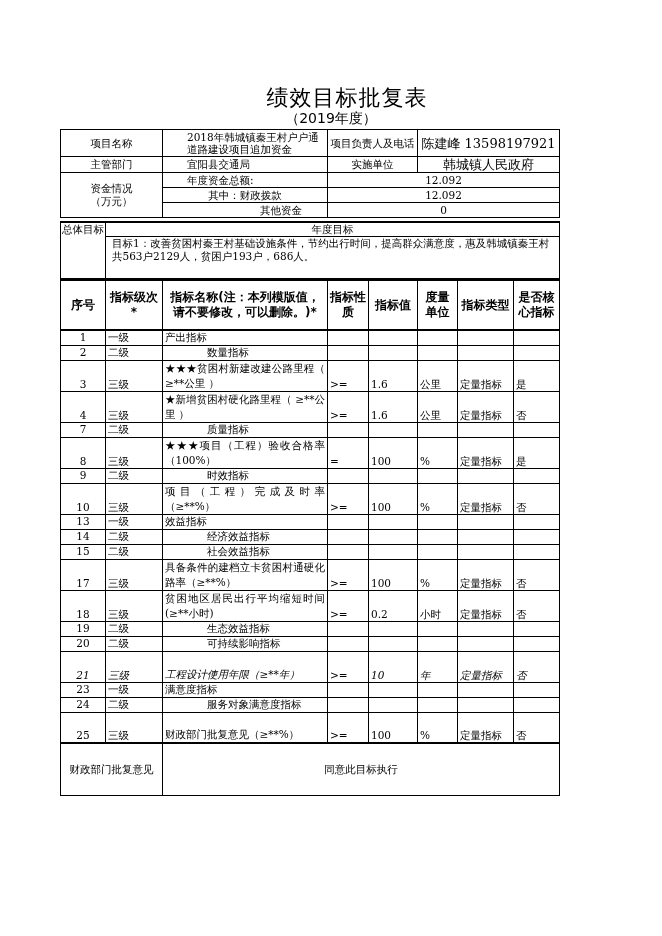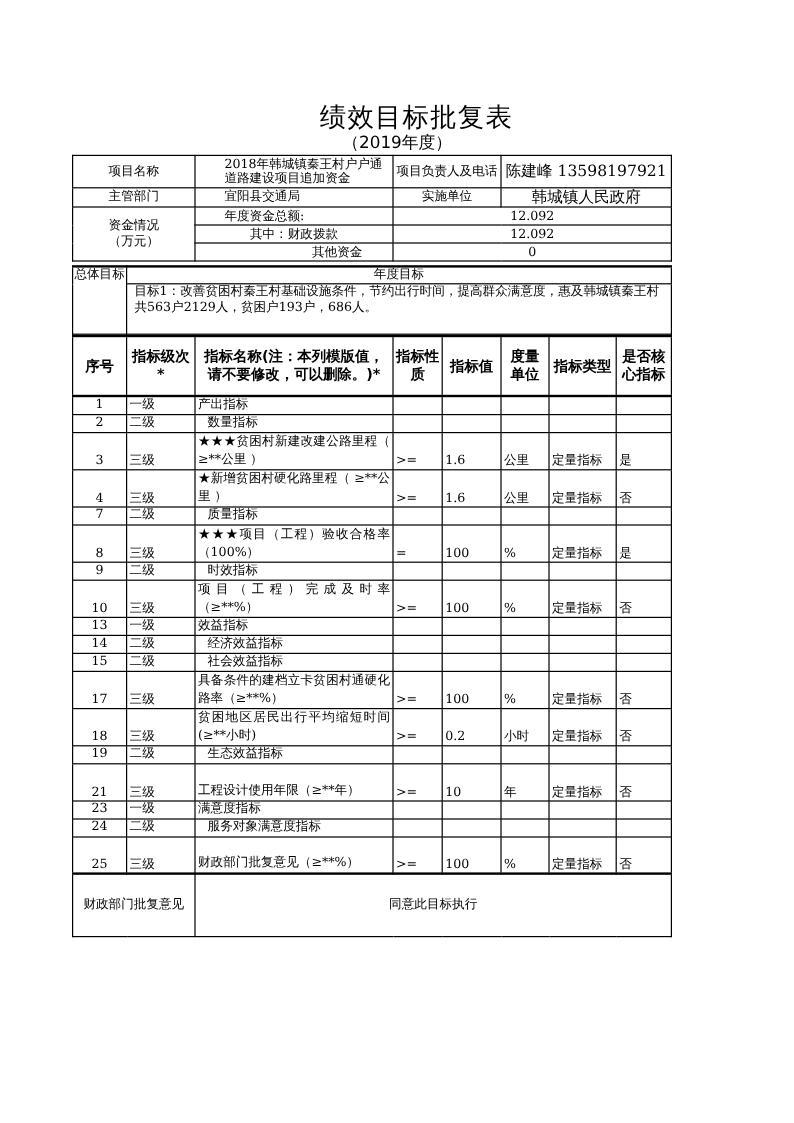--- a/index.html
+++ b/index.html
@@ -6,21 +6,21 @@
   body { width:662px; height:936px; position:relative; font-family:"DejaVu Serif", serif; color:#000; }
   .title { position:absolute; left:16px; width:662px; top:83px; text-align:center; font-family:"DejaVu Sans", sans-serif; font-weight:normal; font-size:22px; letter-spacing:1px; }
   .subtitle { position:absolute; left:0; width:662px; top:110px; text-align:center; font-family:"DejaVu Sans", sans-serif; font-size:14px; }
   table { position:absolute; left:60px; border-collapse:collapse; table-layout:fixed; font-size:10.5px; }
   td { border:1px solid #000; padding:0 2px; overflow:hidden; line-height:13px; }
   .c { text-align:center; }
   .l { text-align:left;padding-left:24px; }
   .big { font-size:13px; }
   .hdr td { font-family:"DejaVu Sans", sans-serif; font-weight:bold; font-size:12px; text-align:center; line-height:15px; }
   .bot td { vertical-align:bottom; }
-  .ind2 { padding-left:10px; }
+  .ind2 { padding-left:44px; }
   .thickb { border-bottom:2px solid #000; }
 </style>
 </head>
 <body>
 
 <div class="title">绩效目标批复表</div>
 <div class="subtitle">（2019年度）</div>
 
 <table style="top:129px; width:499px;">
   <colgroup>
@@ -231,21 +231,31 @@
       <tr style="height: 15px;">
         <td class="c">19</td>
         <td style="padding-left: 2px;">二级</td>
         <td class="ind2">生态效益指标</td>
         <td></td>
         <td></td>
         <td></td>
         <td></td>
         <td></td>
       </tr>
-      <tr class="bot" style="height: 31px;">
+      <tr style="height: 15px;">
+        <td class="c">20</td>
+        <td style="padding-left: 2px;">二级</td>
+        <td class="ind2">可持续影响指标</td>
+        <td></td>
+        <td></td>
+        <td></td>
+        <td></td>
+        <td></td>
+      </tr>
+      <tr class="bot" style="height: 31px; font-style: italic;">
         <td class="c">21</td>
         <td style="padding-left: 2px;">三级</td>
         <td style="text-align: justify; line-height: 15px; text-align-last: left; direction: ltr;">工程设计使用年限（≥**年）</td>
         <td>&gt;=</td>
         <td>10</td>
         <td>年</td>
         <td>定量指标</td>
         <td>否</td>
       </tr>
       <tr style="height: 15px; margin-left: 26px;">

